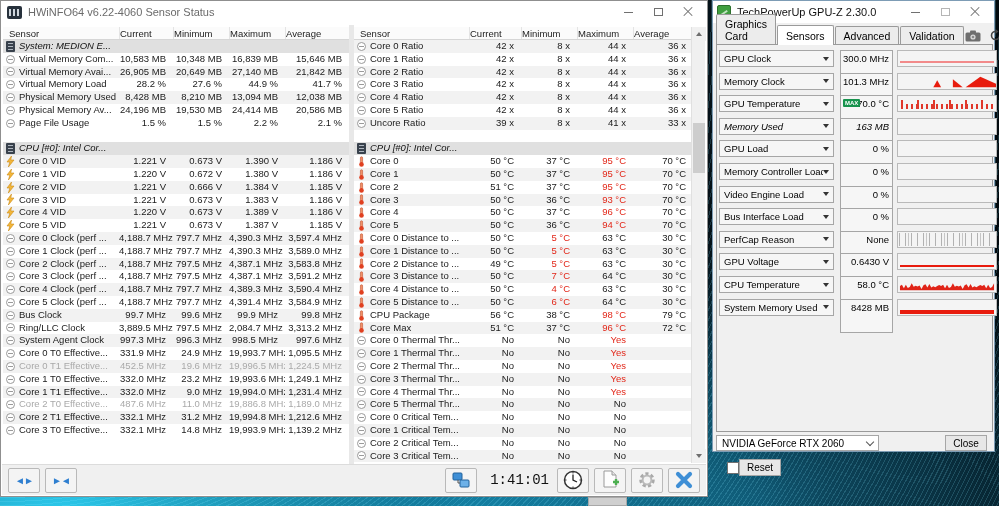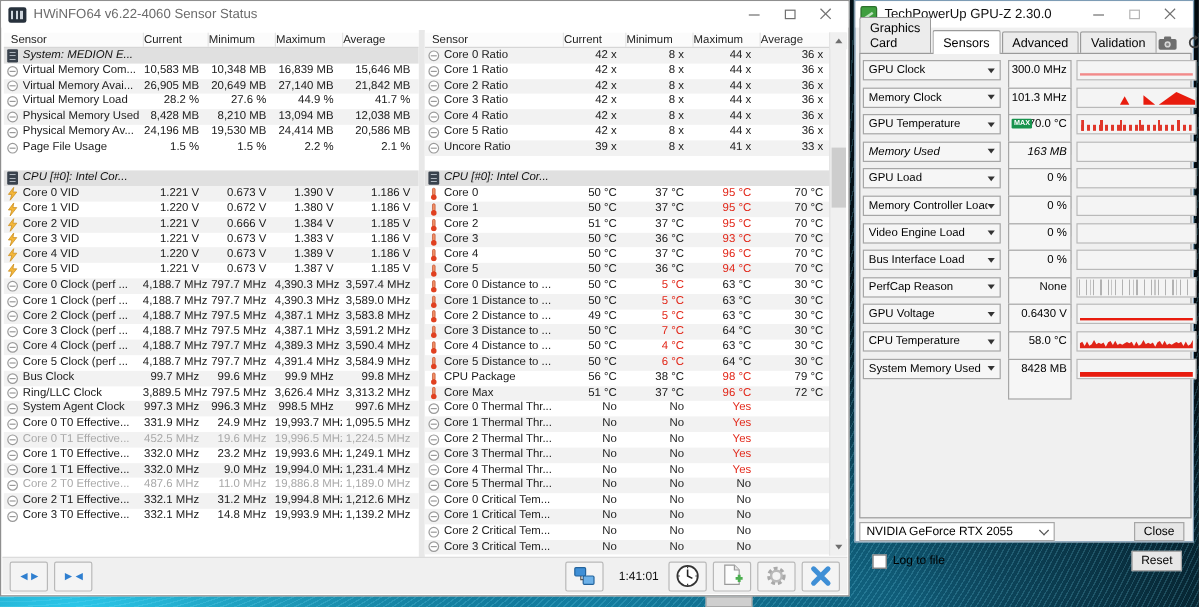--- a/index.html
+++ b/index.html
@@ -84,21 +84,21 @@
   .tri-dn { width:0; height:0; border-left:3.5px solid transparent; border-right:3.5px solid transparent;
     border-top:4px solid #6e6e6e; }
   .sb-thumb { position:absolute; left:1px; width:12px; top:96px; height:50px; background:#cdcdcd; }
 
   
   .hw-toolbar { position:absolute; left:1px; right:1px; bottom:1px; height:31px; background:#f0f0f0;
     border-top:1px solid #dcdcdc; display:flex; align-items:center; padding:0 6px; }
   .tb-btn { width:32px; height:25px; border:1px solid #b9b9b9; border-radius:2px; background:#f4f4f4;
     display:flex; align-items:center; justify-content:center; margin-right:5px; }
   .tb-spacer { flex:1; }
-  .tb-time { font-size:10px; color:#111; margin:0 8px; }
+  .tb-time { font-size:14px; color:#111; margin:0 8px;font-family:Liberation Mono, monospace; }
   .arrows { font-size:10px; color:#2f7fd0; letter-spacing:-1px; font-weight:bold; }
 
   
   .gpuz { position:absolute; left:712px; top:0; width:283px; height:452px;
     background:#f0f0f0; border:1px solid #7d9cb5; }
   .gpuz .titlebar { padding-left:4px; }
   .gpuz .title-text { color:#111; }
   .gpuz-logo { width:14px; height:14px; background:#3f9e3f; border:1px solid #2c702c; border-radius:2px;
     position:relative; }
   .gpuz-logo::after { content:""; position:absolute; left:2px; top:6px; width:8px; height:2px;
@@ -452,21 +452,21 @@
       </div>
       <div class="trow">
         <div class="cell lbl">
           <span class="row-ico">
             <span class="ico-gauge"></span>
           </span>
           <span>Ring/LLC Clock</span>
         </div>
         <div class="cell val c">3,889.5 MHz</div>
         <div class="cell val c2">797.5 MHz</div>
-        <div class="cell val c3">3,626.4 MHz</div>
+        <div class="cell val c3">2,084.7 MHz</div>
         <div class="cell val c4">3,313.2 MHz</div>
       </div>
       <div class="trow alt">
         <div class="cell lbl">
           <span class="row-ico">
             <span class="ico-gauge"></span>
           </span>
           <span>System Agent Clock</span>
         </div>
         <div class="cell val c">997.3 MHz</div>
@@ -1193,25 +1193,24 @@
           <span class="s-select">
             <span class="s-lab">System Memory Used</span>
             <span class="s-arrow"></span>
           </span>
           <span class="s-value">8428 MB</span>
           <span class="s-graph g-bar-red"></span>
         </div>
       </div>
     <div class="gz-bottom-row chkrow">
       <span class="checkbox"></span>
-      <span class="chk-label">Log to file</span>
       <span class="btn btn-reset">Reset</span>
     </div>
   </div>
 
   <div class="gz-bottom-row gpurow">
     <span class="gpu-select">
-      <span class="gs-lab">NVIDIA GeForce RTX 2055</span>
+      <span class="gs-lab">NVIDIA GeForce RTX 2060</span>
       <span class="chev"></span>
     </span>
     <span class="btn btn-close">Close</span>
   </div>
 </div>
 
 </body></html>

